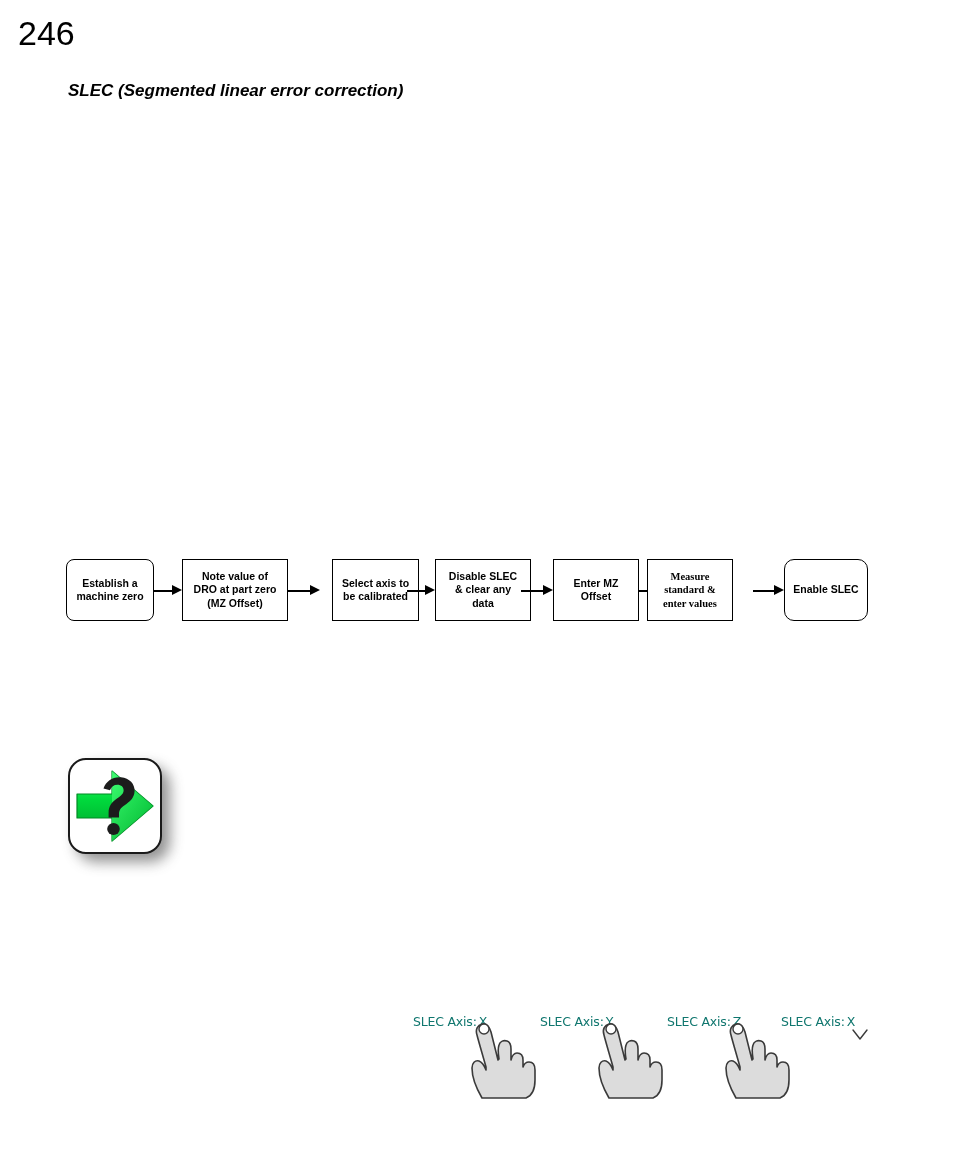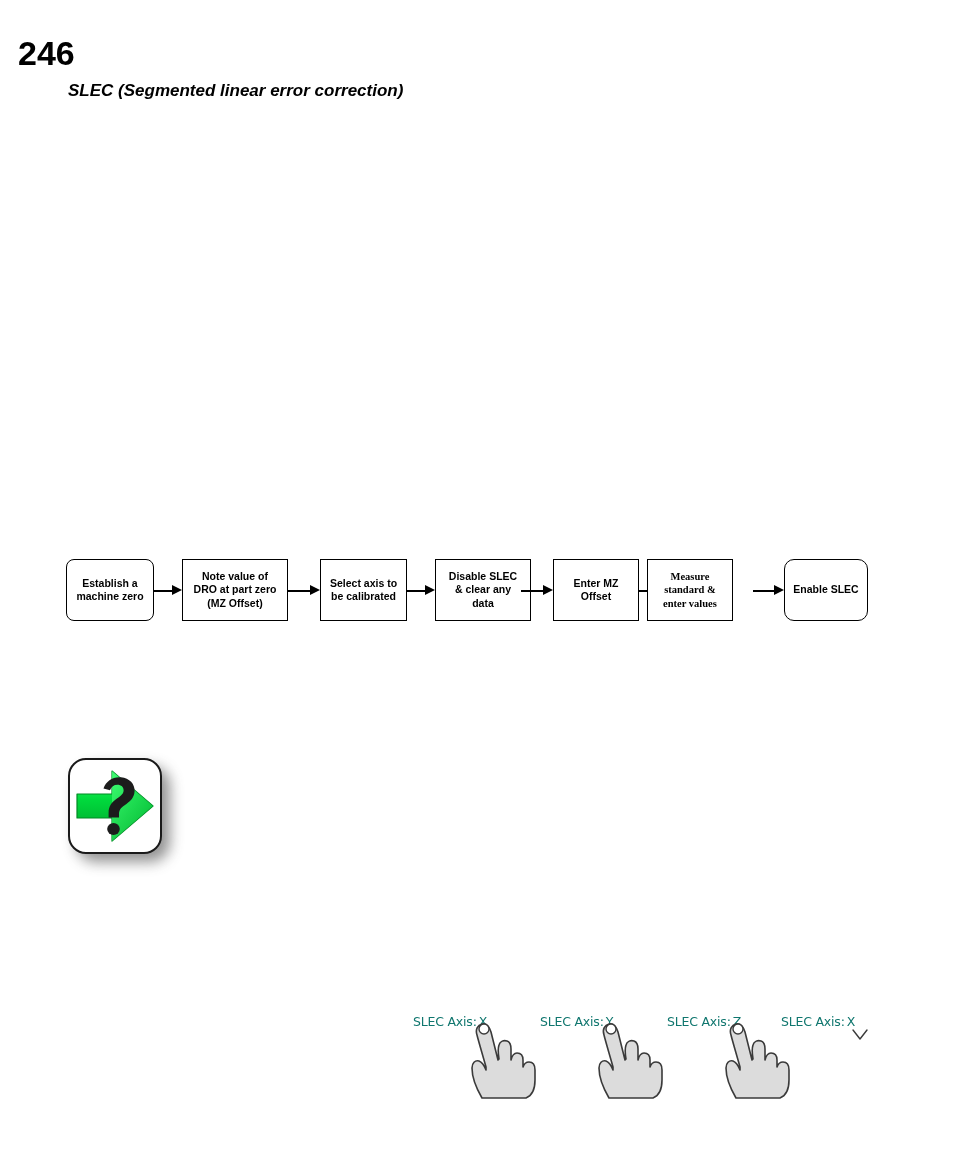--- a/index.html
+++ b/index.html
@@ -15,24 +15,23 @@
     color: #000000;
     overflow: hidden;
   }
 
   
   #page-number {
     position: absolute;
     left: 18px;
     top: 14px;
     font-size: 34px;
-    font-weight: bold;
+    font-weight: normal;
     letter-spacing: 0px;
     line-height: 38px;
-    margin-top: 20px;
   }
   #section-title {
     position: absolute;
     left: 68px;
     top: 80px;
     font-size: 17px;
     font-weight: bold;
     font-style: italic;
     line-height: 22px;
     text-align: right;
@@ -173,21 +172,21 @@
       <div class="shaft" style="width: 18px;"></div>
       <div class="head" style="left: 18px;"></div>
     </div>
     <div class="flow-box" style="left: 182px; width: 106px;"><span>Note value of
 DRO at part zero
 (MZ Offset)</span></div>
     <div class="flow-arrow" style="left: 288px; width: 32px;">
       <div class="shaft" style="width: 22px;"></div>
       <div class="head" style="left: 22px;"></div>
     </div>
-    <div class="flow-box" style="left: 320px; width: 87px;"><span>Select axis to
+    <div class="flow-box" style="left: 332px; width: 87px;"><span>Select axis to
 be calibrated</span></div>
     <div class="flow-arrow" style="left: 407px; width: 28px;">
       <div class="shaft" style="width: 18px;"></div>
       <div class="head" style="left: 18px;"></div>
     </div>
     <div class="flow-box" style="left: 435px; width: 96px;"><span>Disable SLEC
 &amp; clear any
 data</span></div>
     <div class="flow-arrow" style="left: 521px; width: 32px;">
       <div class="shaft" style="width: 22px;"></div>

